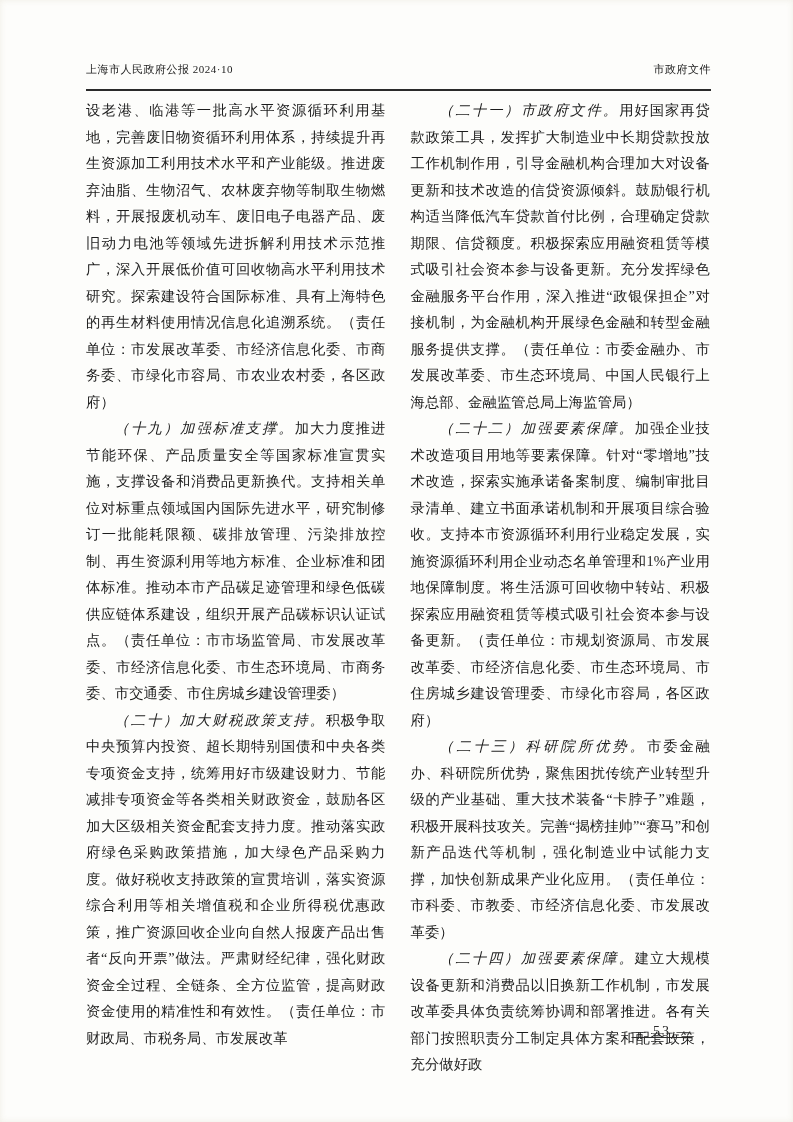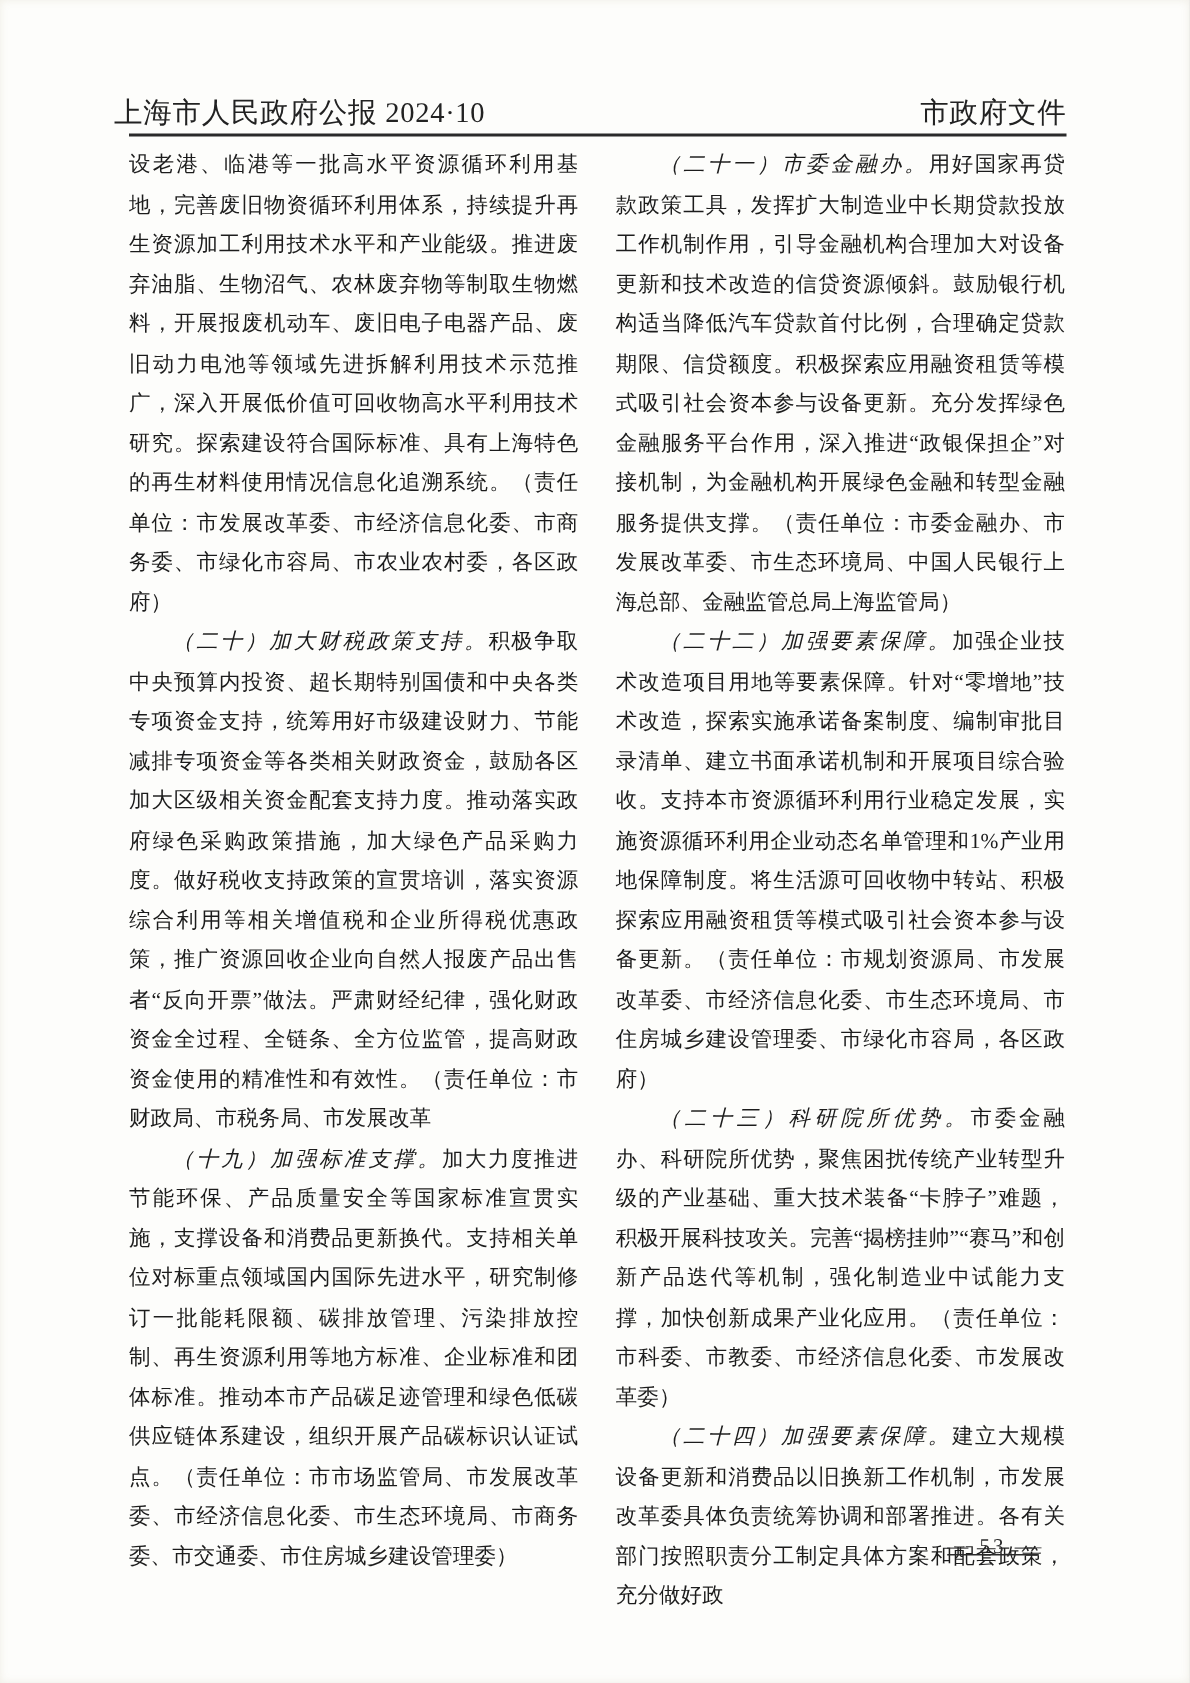--- a/index.html
+++ b/index.html
@@ -9,25 +9,25 @@
     height: 1122px;
     margin: 0 auto;
     background: #fdfdfb;
     font-family: "Liberation Serif", "DejaVu Serif", serif;
     color: #1c1c1c;
     overflow: hidden;
     box-shadow: inset 0 0 6px rgba(160,150,110,0.15);
   }
   .header {
     position: absolute;
-    left: 76px; right: 82px; top: 62px;
+    left: 86px; right: 82px; top: 62px;
     display: flex;
     justify-content: space-between;
     align-items: flex-end;
-    font-size: 19px;
+    font-size: 11px;
     letter-spacing: 0.5px;
     color: #222;
   }
   .header-rule {
     position: absolute;
     left: 86px; right: 82px; top: 89px;
     border-top: 2px solid #2a2a2a;
   }
   .columns {
     position: absolute;
@@ -79,26 +79,26 @@
   <div class="header">
     <span>上海市人民政府公报 2024·10</span>
     <span>市政府文件</span>
   </div>
   <div class="header-rule"></div>
 
   <div class="columns">
 
     <div class="column">
       <p class="no-indent">设老港、临港等一批高水平资源循环利用基地，完善废旧物资循环利用体系，持续提升再生资源加工利用技术水平和产业能级。推进废弃油脂、生物沼气、农林废弃物等制取生物燃料，开展报废机动车、废旧电子电器产品、废旧动力电池等领域先进拆解利用技术示范推广，深入开展低价值可回收物高水平利用技术研究。探索建设符合国际标准、具有上海特色的再生材料使用情况信息化追溯系统。（责任单位：市发展改革委、市经济信息化委、市商务委、市绿化市容局、市农业农村委，各区政府）</p>
+      <p><span class="lead">（十九）加强标准支撑。</span><span>加大力度推进节能环保、产品质量安全等国家标准宣贯实施，支撑设备和消费品更新换代。支持相关单位对标重点领域国内国际先进水平，研究制修订一批能耗限额、碳排放管理、污染排放控制、再生资源利用等地方标准、企业标准和团体标准。推动本市产品碳足迹管理和绿色低碳供应链体系建设，组织开展产品碳标识认证试点。（责任单位：市市场监管局、市发展改革委、市经济信息化委、市生态环境局、市商务委、市交通委、市住房城乡建设管理委）</span></p>
       <p><span class="lead">（二十）加大财税政策支持。</span><span>积极争取中央预算内投资、超长期特别国债和中央各类专项资金支持，统筹用好市级建设财力、节能减排专项资金等各类相关财政资金，鼓励各区加大区级相关资金配套支持力度。推动落实政府绿色采购政策措施，加大绿色产品采购力度。做好税收支持政策的宣贯培训，落实资源综合利用等相关增值税和企业所得税优惠政策，推广资源回收企业向自然人报废产品出售者“反向开票”做法。严肃财经纪律，强化财政资金全过程、全链条、全方位监管，提高财政资金使用的精准性和有效性。（责任单位：市财政局、市税务局、市发展改革</span></p>
-      <p><span class="lead">（十九）加强标准支撑。</span><span>加大力度推进节能环保、产品质量安全等国家标准宣贯实施，支撑设备和消费品更新换代。支持相关单位对标重点领域国内国际先进水平，研究制修订一批能耗限额、碳排放管理、污染排放控制、再生资源利用等地方标准、企业标准和团体标准。推动本市产品碳足迹管理和绿色低碳供应链体系建设，组织开展产品碳标识认证试点。（责任单位：市市场监管局、市发展改革委、市经济信息化委、市生态环境局、市商务委、市交通委、市住房城乡建设管理委）</span></p>
     </div>
 
     <div class="column">
-      <p><span class="lead">（二十一）市委金融办。</span><span>用好国家再贷款政策工具，发挥扩大制造业中长期贷款投放工作机制作用，引导金融机构合理加大对设备更新和技术改造的信贷资源倾斜。鼓励银行机构适当降低汽车贷款首付比例，合理确定贷款期限、信贷额度。积极探索应用融资租赁等模式吸引社会资本参与设备更新。充分发挥绿色金融服务平台作用，深入推进“政银保担企”对接机制，为金融机构开展绿色金融和转型金融服务提供支撑。（责任单位：市委金融办、市发展改革委、市生态环境局、中国人民银行上海总部、金融监管总局上海监管局）</span></p>
+      <p><span class="lead">（二十一）市政府文件。</span><span>用好国家再贷款政策工具，发挥扩大制造业中长期贷款投放工作机制作用，引导金融机构合理加大对设备更新和技术改造的信贷资源倾斜。鼓励银行机构适当降低汽车贷款首付比例，合理确定贷款期限、信贷额度。积极探索应用融资租赁等模式吸引社会资本参与设备更新。充分发挥绿色金融服务平台作用，深入推进“政银保担企”对接机制，为金融机构开展绿色金融和转型金融服务提供支撑。（责任单位：市委金融办、市发展改革委、市生态环境局、中国人民银行上海总部、金融监管总局上海监管局）</span></p>
       <p><span class="lead">（二十二）加强要素保障。</span><span>加强企业技术改造项目用地等要素保障。针对“零增地”技术改造，探索实施承诺备案制度、编制审批目录清单、建立书面承诺机制和开展项目综合验收。支持本市资源循环利用行业稳定发展，实施资源循环利用企业动态名单管理和1%产业用地保障制度。将生活源可回收物中转站、积极探索应用融资租赁等模式吸引社会资本参与设备更新。（责任单位：市规划资源局、市发展改革委、市经济信息化委、市生态环境局、市住房城乡建设管理委、市绿化市容局，各区政府）</span></p>
       <p><span class="lead">（二十三）科研院所优势。</span><span>市委金融办、科研院所优势，聚焦困扰传统产业转型升级的产业基础、重大技术装备“卡脖子”难题，积极开展科技攻关。完善“揭榜挂帅”“赛马”和创新产品迭代等机制，强化制造业中试能力支撑，加快创新成果产业化应用。（责任单位：市科委、市教委、市经济信息化委、市发展改革委）</span></p>
       <p><span class="lead">（二十四）加强要素保障。</span><span>建立大规模设备更新和消费品以旧换新工作机制，市发展改革委具体负责统筹协调和部署推进。各有关部门按照职责分工制定具体方案和配套政策，充分做好政</span></p>
     </div>
 
   </div>
 
   <div class="page-number">— 53 —</div>
 
 </div>

